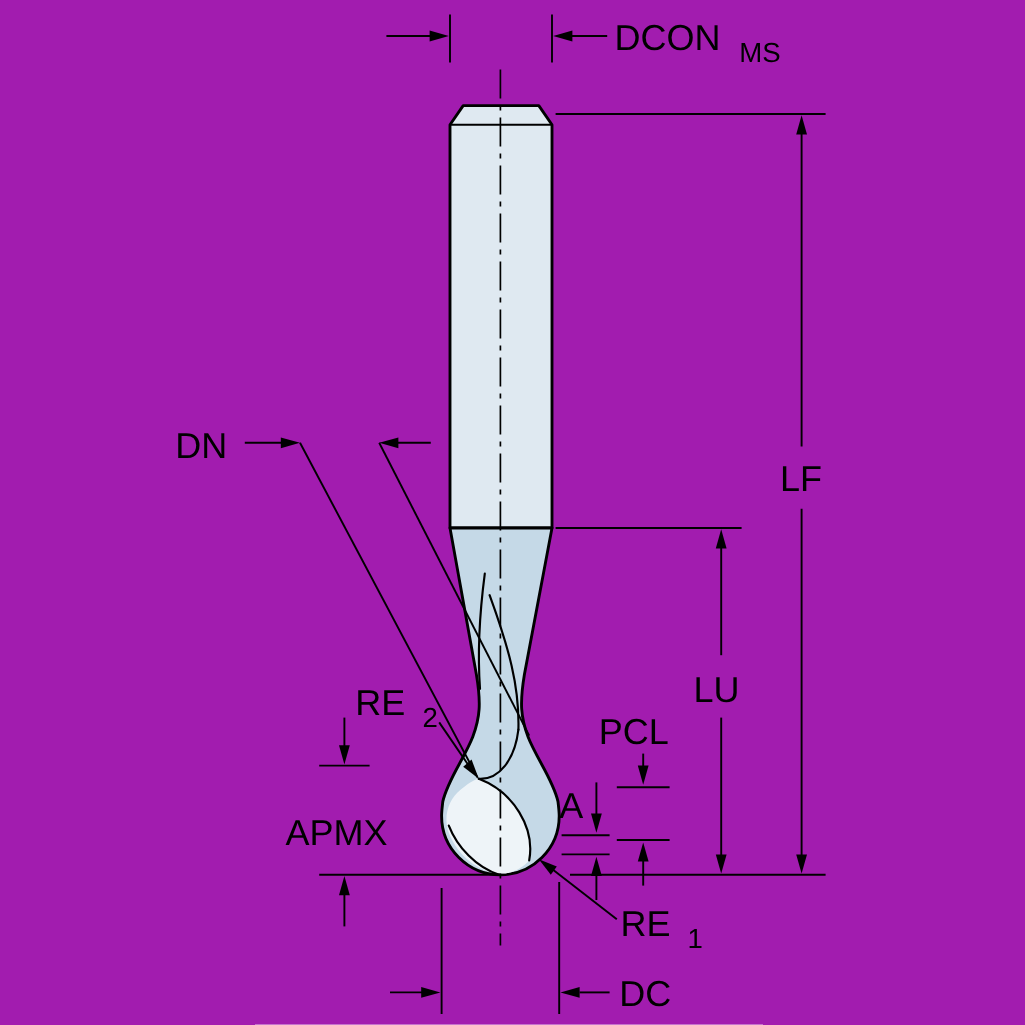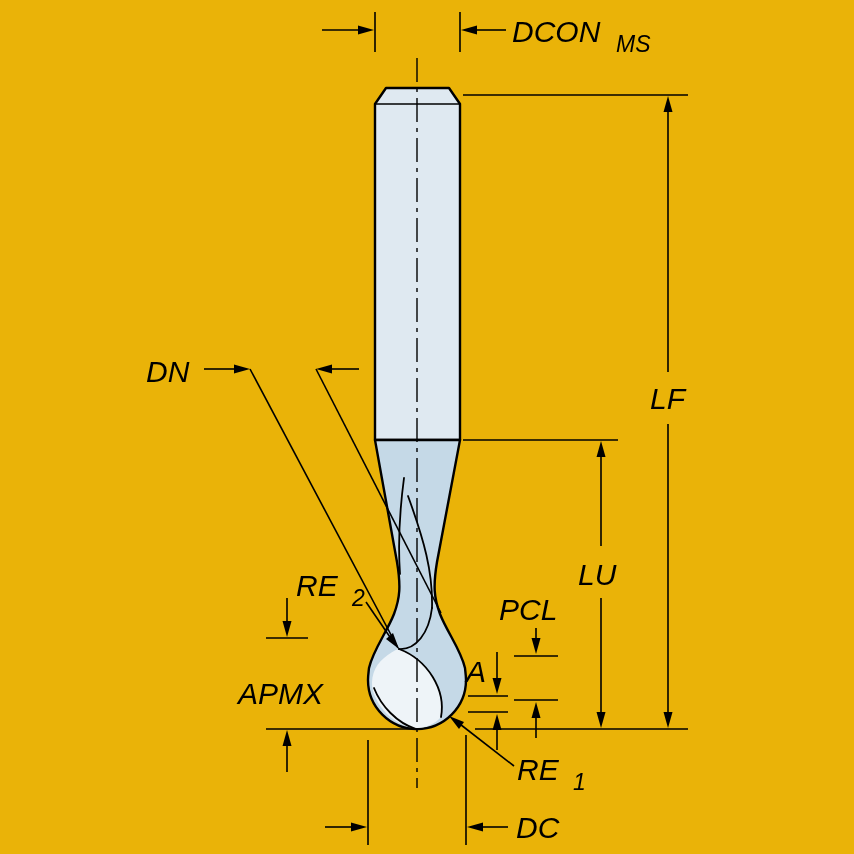--- a/index.html
+++ b/index.html
@@ -5,23 +5,22 @@
   html, body {
     margin: 0;
     padding: 0;
     background: #ffffff;
     font-family: "Liberation Sans", "DejaVu Sans", sans-serif;
   }
   .stage {
     width: 854px;
     height: 854px;
     position: relative;
-    background: #eab308;
+    background: #a21caf;
     overflow: hidden;
-    font-style: italic;
   }
   svg { display: block; }
   .outline { stroke: #000000; stroke-width: 2.4; stroke-linejoin: round; }
   .thinline { stroke: #000000; stroke-width: 1.6; fill: none; }
   .flute { stroke: #000000; stroke-width: 1.8; fill: none; stroke-linecap: round; }
   .centerline { stroke: #000000; stroke-width: 1.4; fill: none; stroke-dasharray: 24 6 4 6; }
   .arrow { fill: #000000; stroke: none; }
   .dim-label {
     font-family: "Liberation Sans", "DejaVu Sans", sans-serif;
     font-size: 30px;

